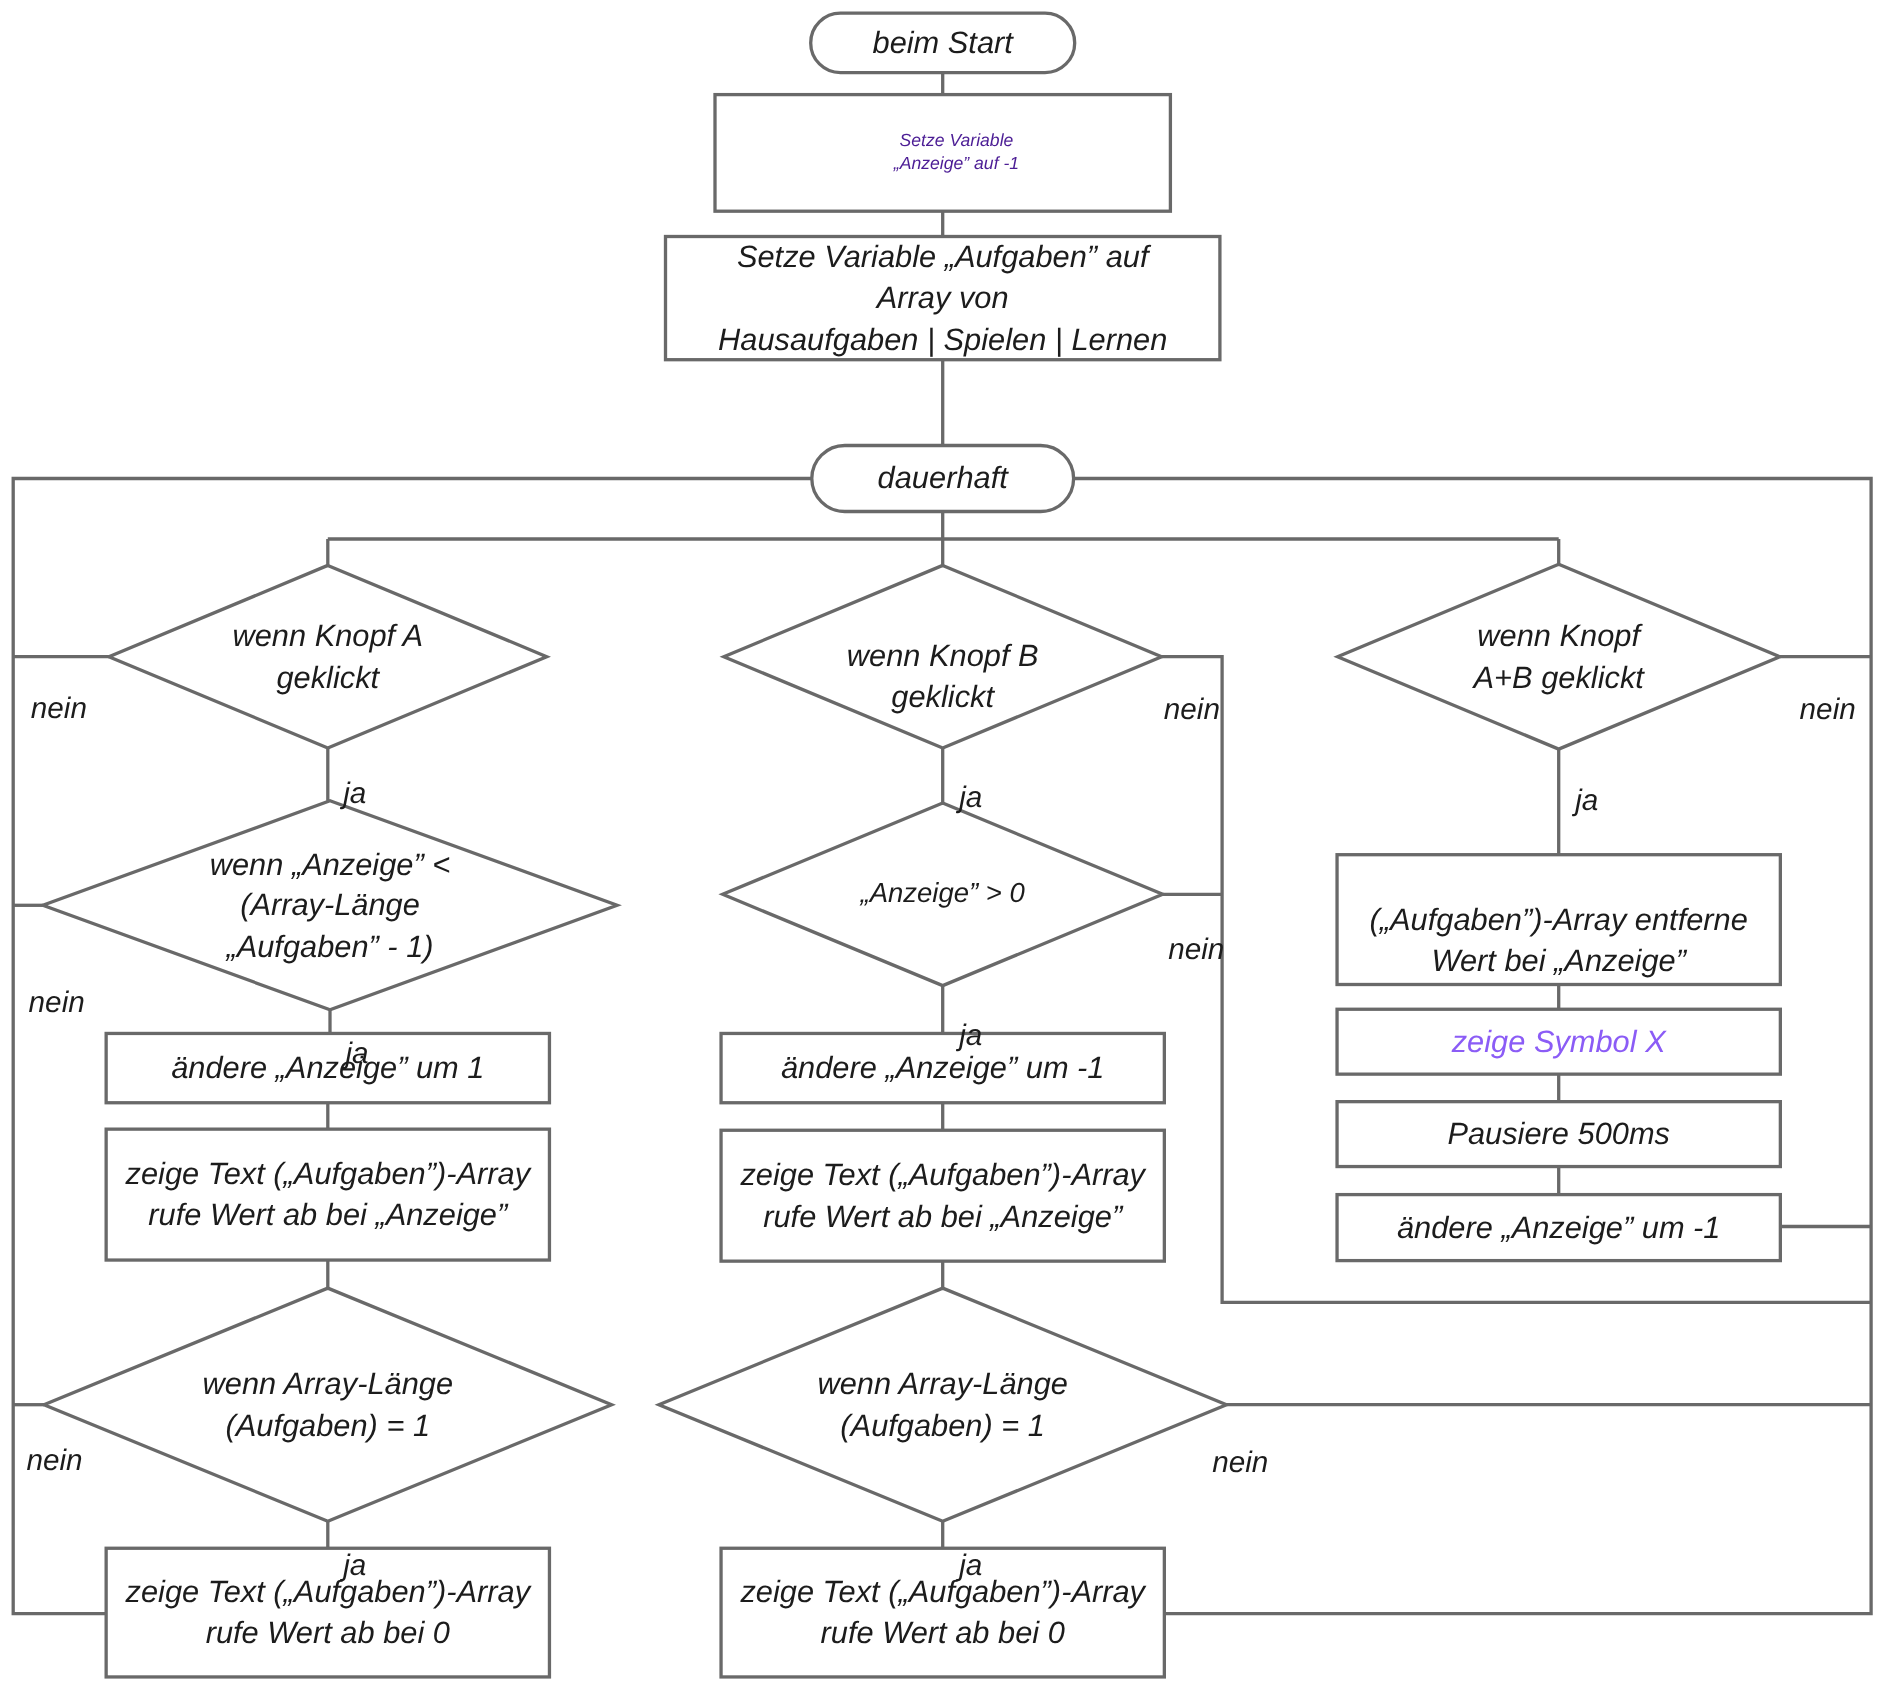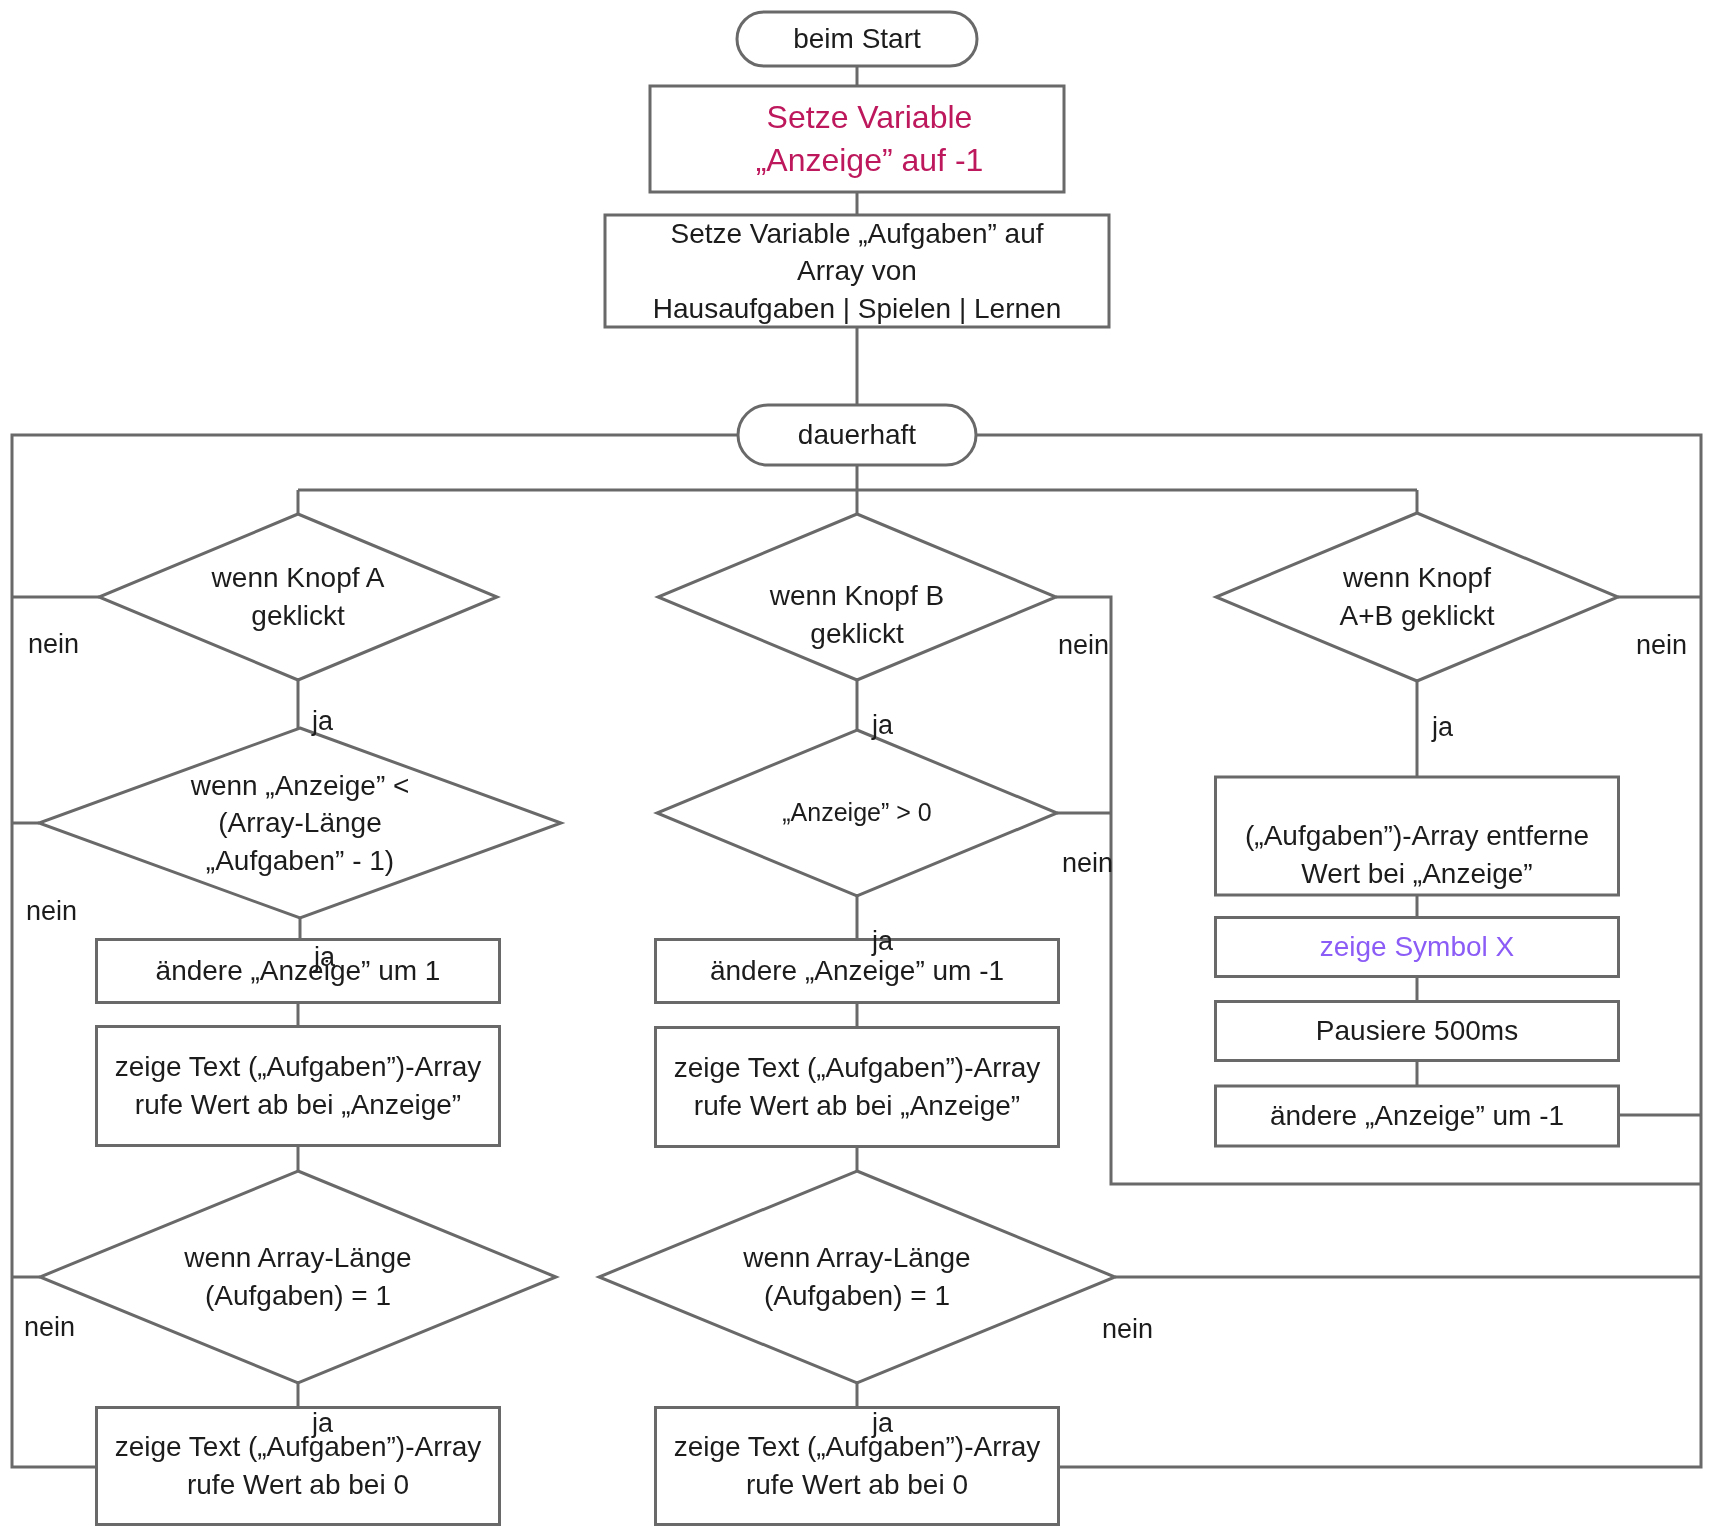--- a/index.html
+++ b/index.html
@@ -6,21 +6,21 @@
   #canvas{position:relative;background:#ffffff;overflow:hidden;
           font-family:"Liberation Sans",sans-serif;}
   #diagram-svg{position:absolute;left:0;top:0;}
   .node-label{position:absolute;display:flex;align-items:center;justify-content:center;
               text-align:center;white-space:pre-line;pointer-events:none;}
   .edge-label{position:absolute;pointer-events:none;margin-top:24px;}
 </style>
 </head>
 <body>
 
-<div id="canvas" style="width: 1718px; height: 1537px; background: rgb(255, 255, 255);">
+<div id="canvas" style="width: 1718px; height: 1537px; background: rgb(255, 255, 255); font-style: italic;">
   <svg id="diagram-svg" xmlns="http://www.w3.org/2000/svg" width="1718" height="1537">
       <polyline points="857,66 857,86" fill="none" stroke="#696969" stroke-width="3"></polyline>
       <polyline points="857,192 857,215" fill="none" stroke="#696969" stroke-width="3"></polyline>
       <polyline points="857,327 857,405" fill="none" stroke="#696969" stroke-width="3"></polyline>
       <polyline points="857,465 857,514" fill="none" stroke="#696969" stroke-width="3"></polyline>
       <polyline points="298,490 1417,490" fill="none" stroke="#696969" stroke-width="3"></polyline>
       <polyline points="298,490 298,514" fill="none" stroke="#696969" stroke-width="3"></polyline>
       <polyline points="1417,490 1417,514" fill="none" stroke="#696969" stroke-width="3"></polyline>
       <polyline points="738,435 12,435 12,1467 97,1467" fill="none" stroke="#696969" stroke-width="3"></polyline>
       <polyline points="976,435 1701,435 1701,1467 1059,1467" fill="none" stroke="#696969" stroke-width="3"></polyline>
@@ -63,21 +63,21 @@
       <polygon points="857,1171 1115,1277 857,1383 599,1277" fill="#ffffff" stroke="#696969" stroke-width="3"></polygon>
       <rect x="96.5" y="1407.5" width="403" height="117" fill="#ffffff" stroke="#696969" stroke-width="3"></rect>
       <rect x="655.5" y="1407.5" width="403" height="117" fill="#ffffff" stroke="#696969" stroke-width="3"></rect>
       <rect x="1215.5" y="777" width="403" height="118" fill="#ffffff" stroke="#696969" stroke-width="3"></rect>
       <rect x="1215.5" y="917.5" width="403" height="59" fill="#ffffff" stroke="#696969" stroke-width="3"></rect>
       <rect x="1215.5" y="1001.5" width="403" height="59" fill="#ffffff" stroke="#696969" stroke-width="3"></rect>
       <rect x="1215.5" y="1086" width="403" height="60" fill="#ffffff" stroke="#696969" stroke-width="3"></rect>
     </svg>
   <div id="label-layer">
       <div class="node-label" style="left: 737px; top: 12px; width: 240px; height: 54px; color: rgb(28, 28, 28); font-size: 28px; line-height: 1.34;">beim Start</div>
-      <div class="node-label" style="left: 650px; top: 86px; width: 439px; height: 106px; color: #be185d; font-size: 32px; line-height: 1.34;">Setze Variable
+      <div class="node-label" style="left: 650px; top: 86px; width: 439px; height: 106px; color: #4c1d95; font-size: 16px; line-height: 1.34;">Setze Variable
 „Anzeige” auf -1</div>
       <div class="node-label" style="left: 605px; top: 215px; width: 504px; height: 112px; color: rgb(28, 28, 28); font-size: 28px; line-height: 1.34; border-radius: 21px;">Setze Variable „Aufgaben” auf
 Array von
 Hausaufgaben | Spielen | Lernen</div>
       <div class="node-label" style="left: 738px; top: 405px; width: 238px; height: 60px; color: rgb(28, 28, 28); font-size: 28px; line-height: 1.34;">dauerhaft</div>
       <div class="node-label" style="left: 99px; top: 514px; width: 398px; height: 166px; color: rgb(28, 28, 28); font-size: 28px; line-height: 1.34;">wenn Knopf A
 geklickt</div>
       <div class="node-label" style="left: 658px; top: 532px; width: 398px; height: 166px; color: rgb(28, 28, 28); font-size: 28px; line-height: 1.34;">wenn Knopf B
 geklickt</div>
       <div class="node-label" style="left: 1216px; top: 513px; width: 402px; height: 168px; color: rgb(28, 28, 28); font-size: 28px; line-height: 1.34;">wenn Knopf

